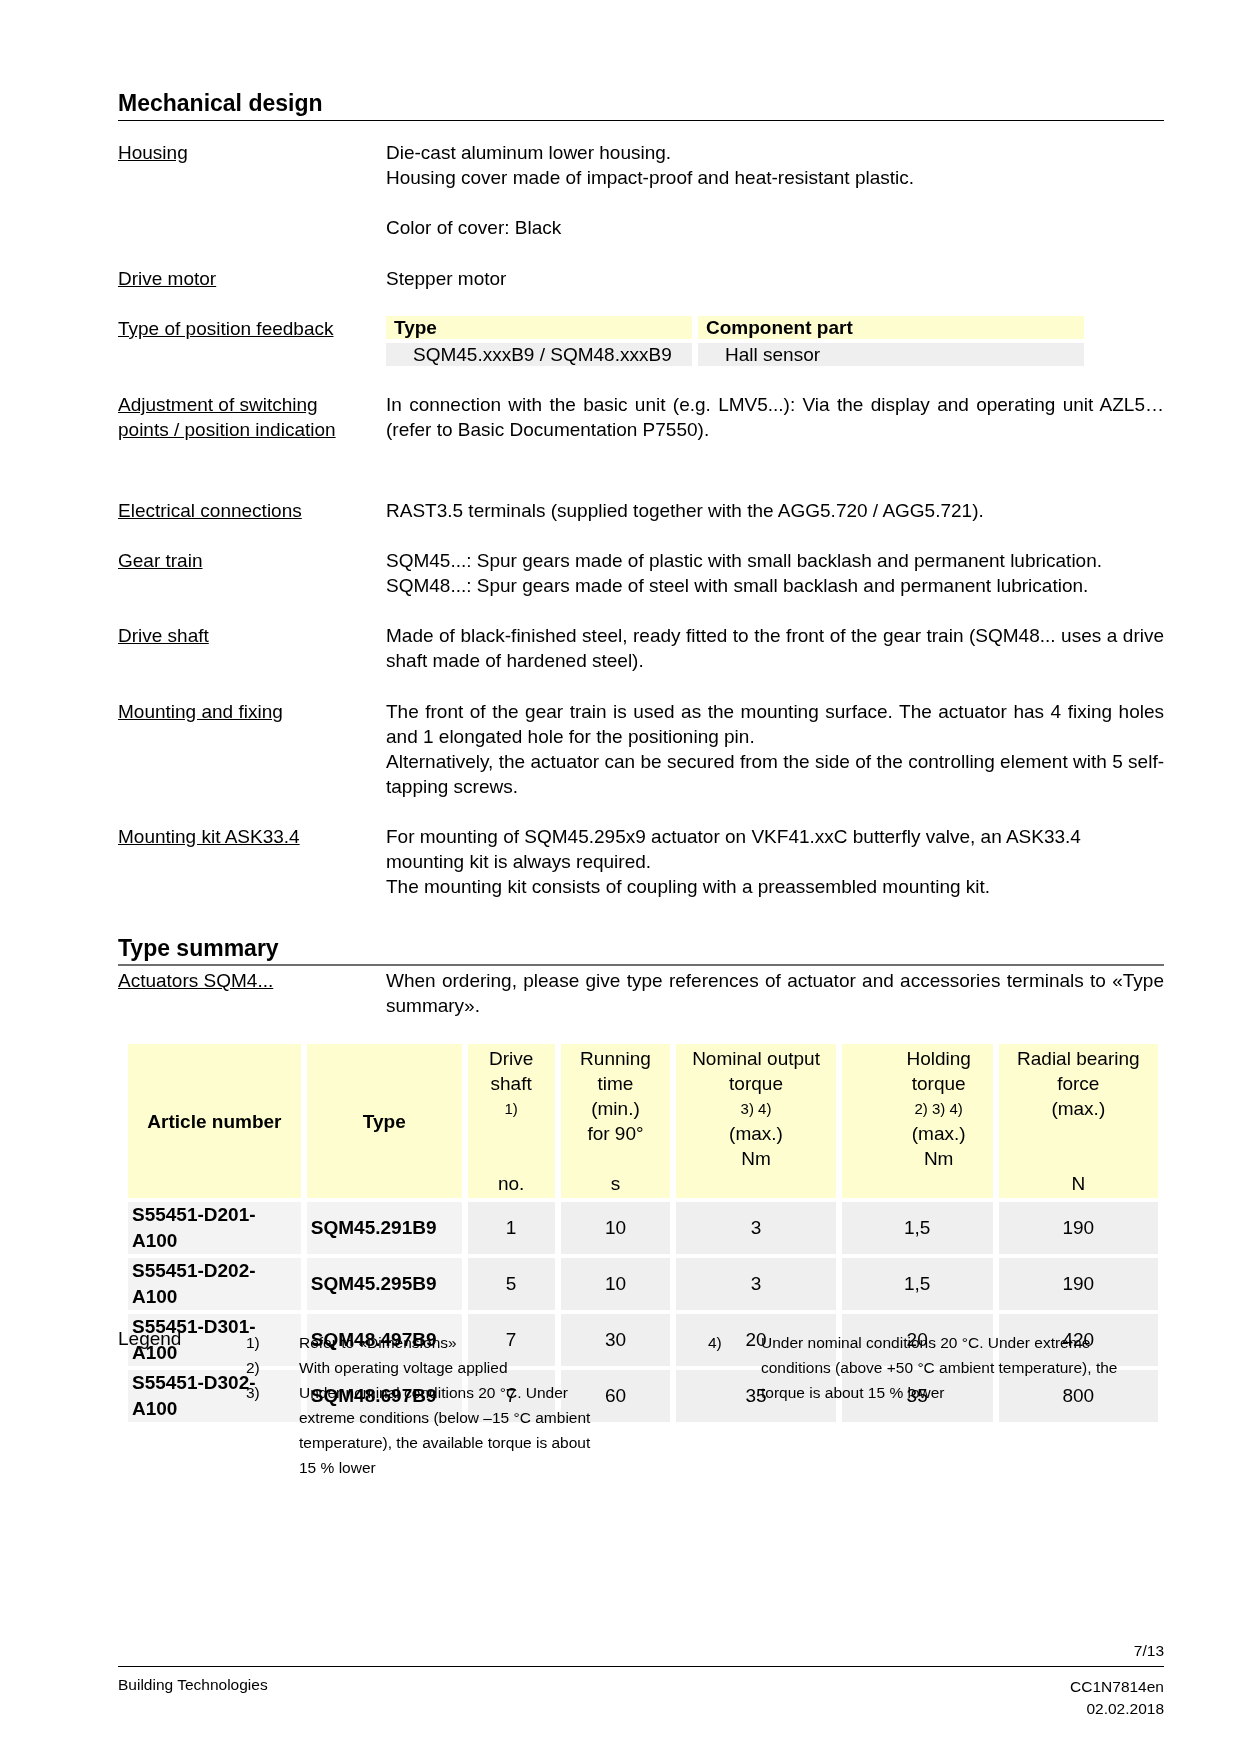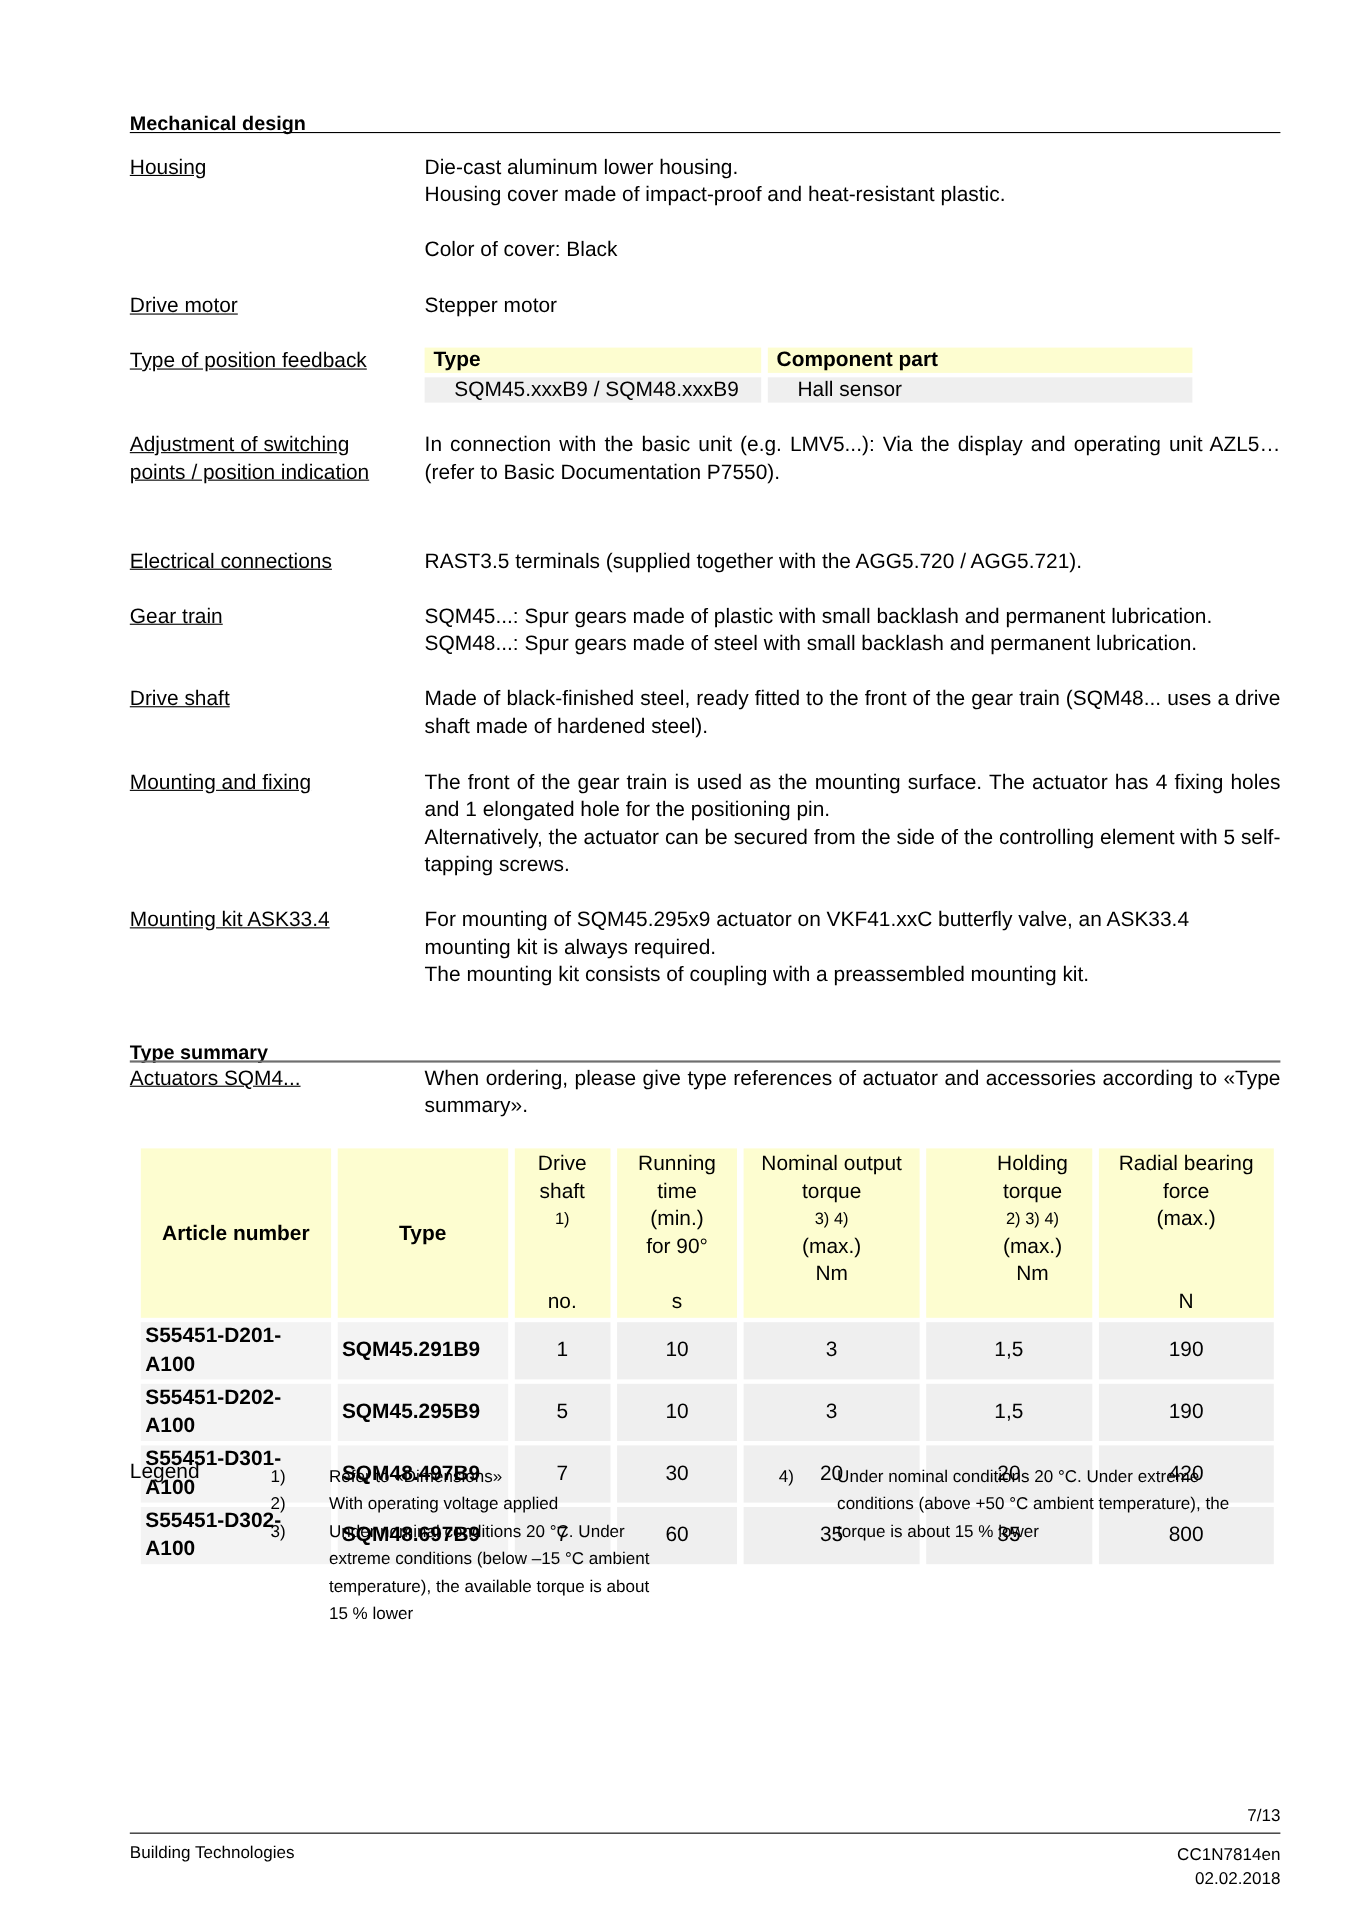--- a/index.html
+++ b/index.html
@@ -1,19 +1,19 @@
 <!DOCTYPE html>
 <html><head>
 <meta charset="utf-8">
 <style>
   html, body { margin: 0; padding: 0; background: #ffffff; }
   body { width: 1241px; height: 1754px; position: relative; overflow: hidden;
          font-family: "Liberation Sans", sans-serif; color: #000; font-size: 19px; }
   .page { position: absolute; left: 118px; top: 0; width: 1046px; }
-  .section-title { position: absolute; left: 0; font-weight: bold; font-size: 18px; margin-top: 12px; }
+  .section-title { position: absolute; left: 0; font-weight: bold; font-size: 23px; }
   .rule { position: absolute; left: 0; width: 1046px; border-top: 1.5px solid #000; }
   .rule.grey { border-top: 2px solid #6f6f6f; }
   .row { position: absolute; left: 0; width: 1046px; }
   .label { position: absolute; left: 0; width: 250px; line-height: 25px; text-decoration: underline; }
   .content { position: absolute; left: 268px; width: 778px; line-height: 25px; }
   .content p { margin: 0; }
   .content p.gap { margin-top: 25px; }
   .justify { text-align: justify; text-align-last: left; }
 
   
@@ -128,21 +128,21 @@
       <p>The mounting kit consists of coupling with a preassembled mounting kit.</p>
     </div>
   </div>
 
   <div class="section-title" style="top:935px;">Type summary</div>
   <div class="rule grey" style="top:964px;"></div>
 
   <div class="row" style="top:968px;">
     <div class="label">Actuators SQM4...</div>
     <div class="content justify">
-      <p>When ordering, please give type references of actuator and accessories according to «Type summary».</p>
+      <p>When ordering, please give type references of actuator and accessories terminals to «Type summary».</p>
     </div>
   </div>
 
   <table class="ts-table">
     <thead>
       <tr>
         <th class="big" style="width:186px;">Article number</th>
         <th class="big" style="width:155px;">Type</th>
         <th style="width:90px;">
           <span class="unit">Drive shaft</span>

